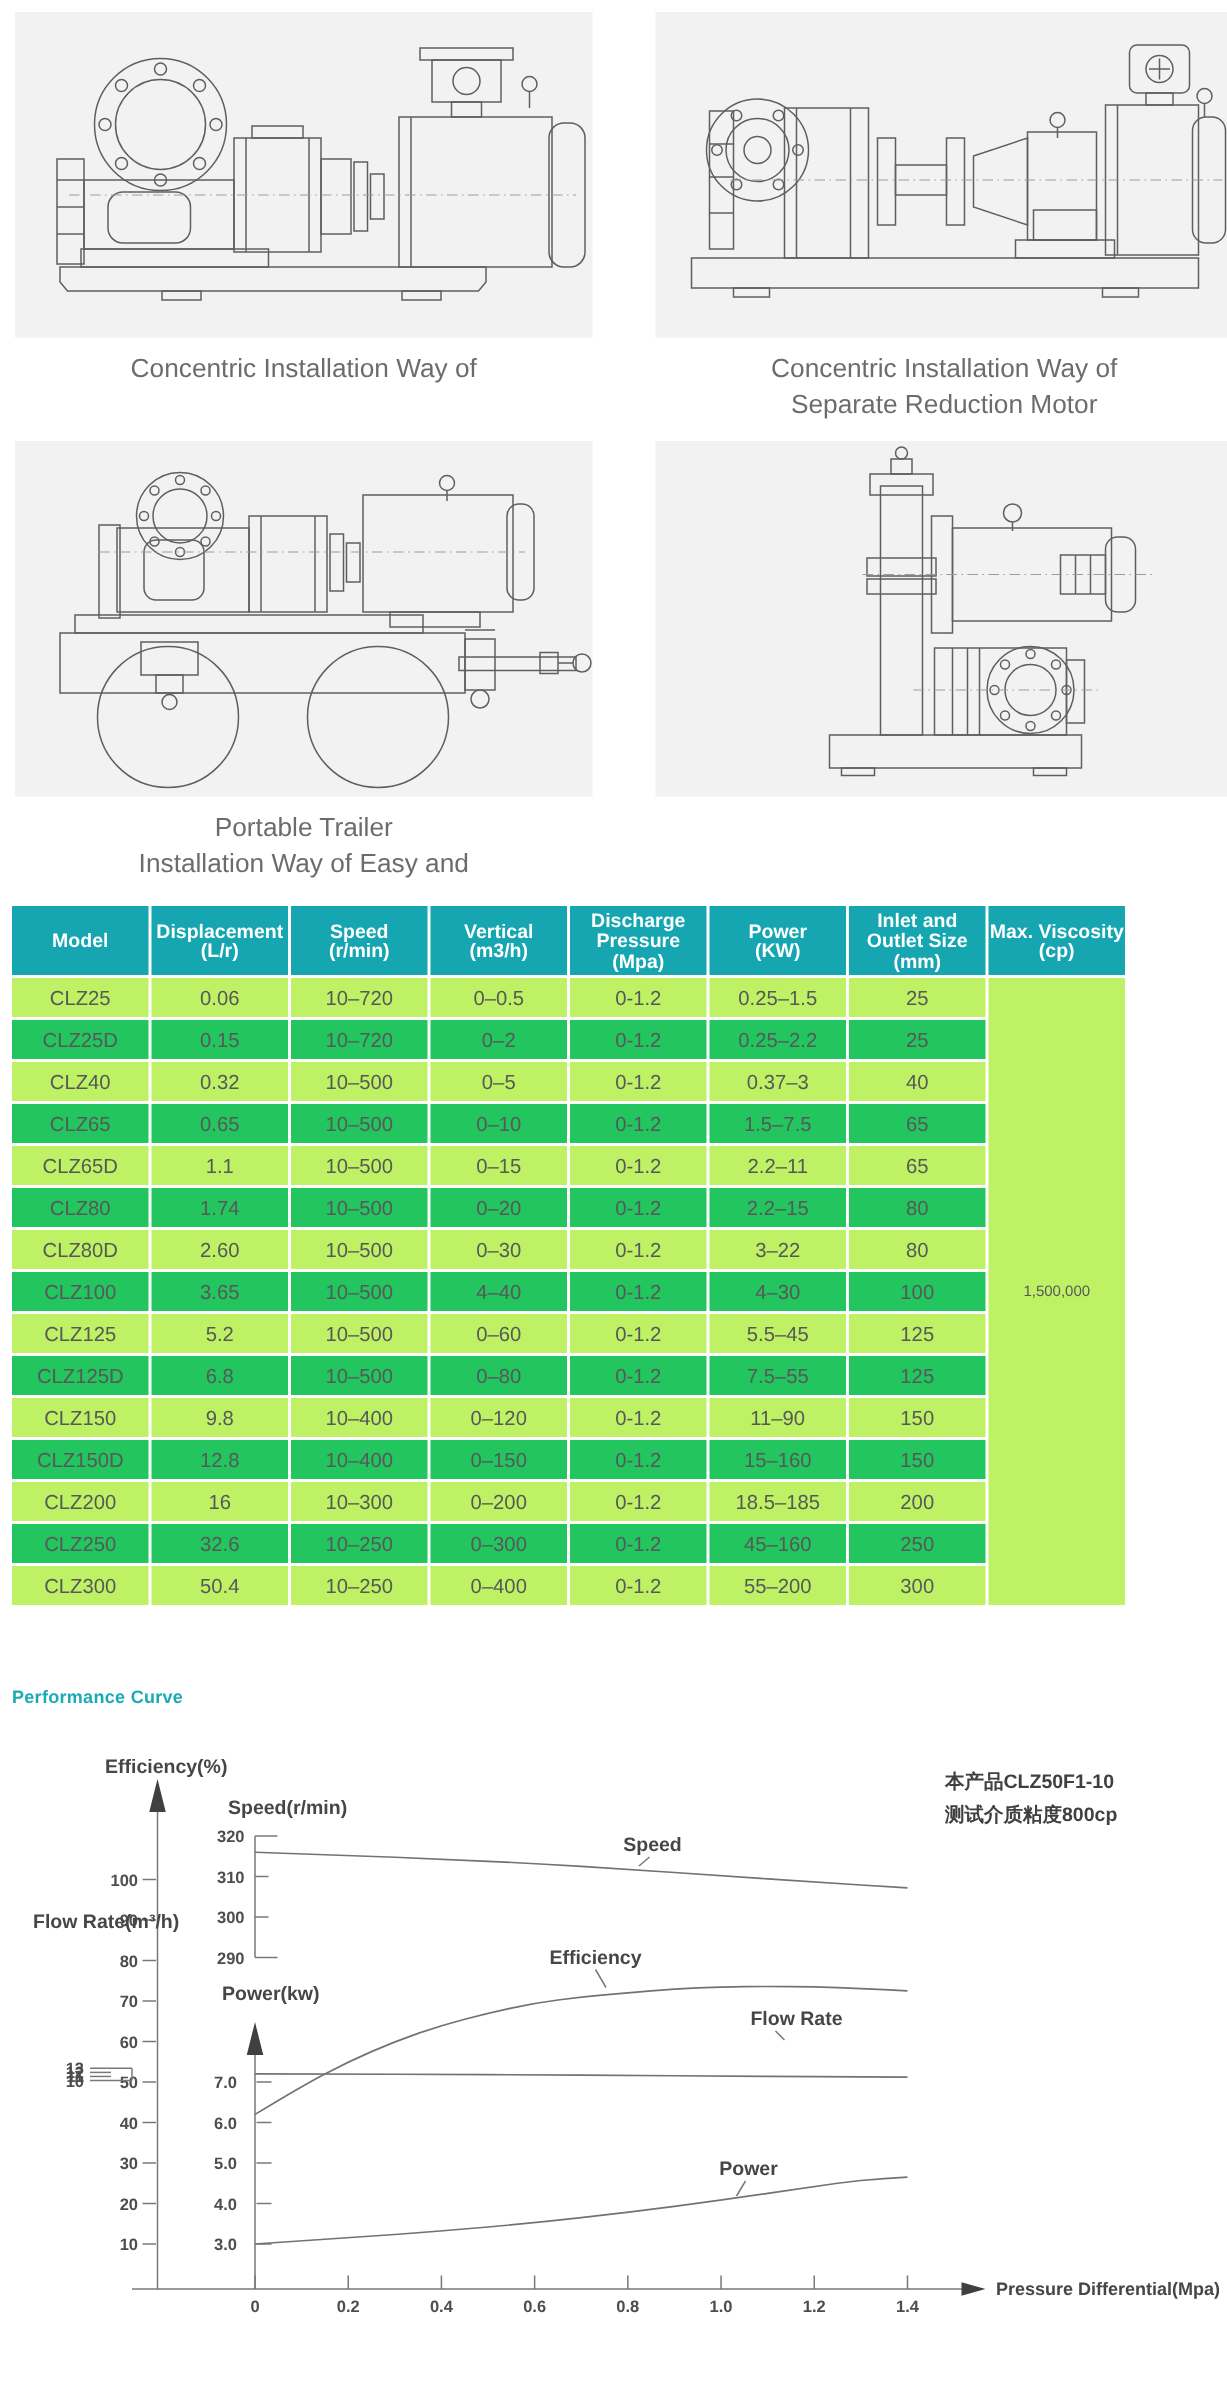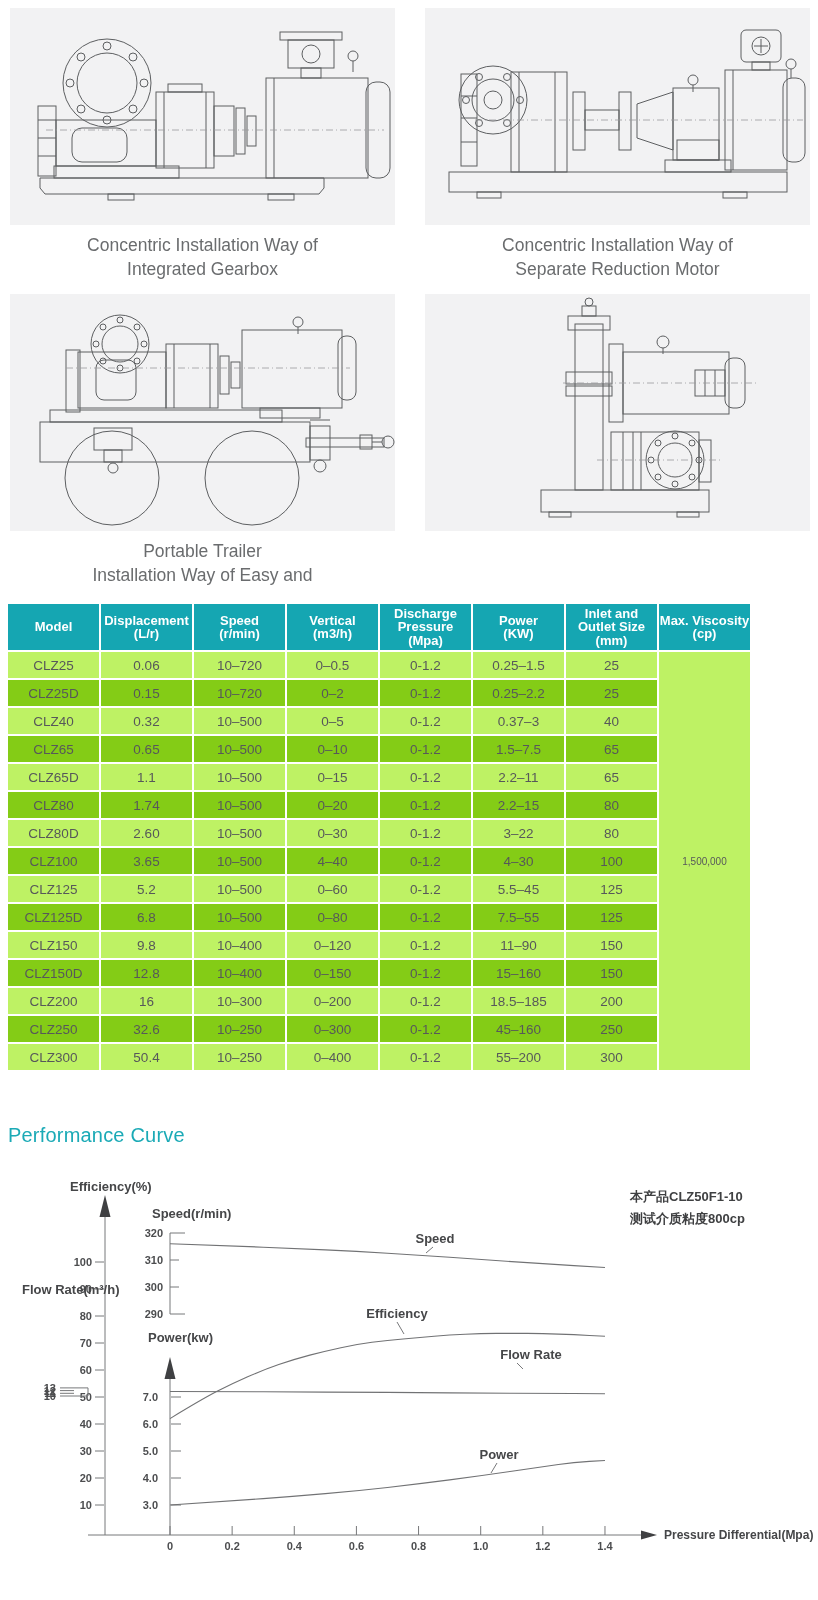--- a/index.html
+++ b/index.html
@@ -1,37 +1,37 @@
 <!DOCTYPE html>
 <html style="--teal: #15a6b2; --teal2: #1baab6;"><head>
 <meta charset="utf-8">
 <style>
   *{box-sizing:border-box}
   html,body{margin:0;padding:0;background:#fff}
   body{font-family:"Liberation Sans","DejaVu Sans",sans-serif;-webkit-font-smoothing:antialiased}
   .page{width:818px;background:#fff;position:relative;overflow:hidden}
   
   .figures{padding:8px 8px 0 10px}
-  .fig-row{display:flex;gap:30px;align-items:flex-start}
+  .fig-row{display:flex;gap:42px;align-items:flex-start}
   .fig{width:385px;margin:0}
   .panel{background:#f2f2f3}
   .panel svg{display:block}
   .cap{text-align:center;font-size:17.5px;line-height:24px;color:#6a6c6e;margin:8px 0 13px 0}
   .draw{stroke:#5d5f61;stroke-width:1;fill:none}
   .cl{stroke:#9a9b9d;stroke-width:.8;fill:none;stroke-dasharray:7 3 1 3}
   
   table.spec{border-collapse:separate;border-spacing:2px;table-layout:fixed;width:746px;margin:2px 0 0 6px}
   table.spec th{background:var(--teal,#15a6b2);color:#fff;font-size:13px;font-weight:700;height:46px;padding:1px 0;vertical-align:middle}
   table.spec th div{line-height:13.5px}
   table.spec td{height:26px;text-align:center;vertical-align:middle;font-size:13.5px;color:#57585a;padding:0}
   table.spec tr.odd td{background:#bef264}
-  table.spec tr.even td{background:#84cc16}
+  table.spec tr.even td{background:#22c55e}
   table.spec td.visc{background:#ededee;font-size:10px;color:#57585a}
   
-  .section-title{font-size:20px;font-weight:400;color:var(--teal2,#1baab6);margin:52px 0 0 8px;letter-spacing:.2px}
+  .section-title{font-size:12px;font-weight:700;color:var(--teal2,#1baab6);margin:52px 0 0 8px;letter-spacing:.2px}
   
   .chart{display:block;margin-top:0}
   .chart .ax{stroke:#77787a;stroke-width:1;fill:none}
   .chart .curve{stroke:#717274;stroke-width:1.1;fill:none}
   .chart .tick{font:700 11px "Liberation Sans",sans-serif;fill:#4c4d4f}
   .chart .ax-lbl{font:700 13px "Liberation Sans",sans-serif;fill:#454648}
   .chart .curve-lbl{font:700 13px "Liberation Sans",sans-serif;fill:#454648;text-anchor:middle}
   .chart .xlabel{font:700 12px "Liberation Sans",sans-serif;fill:#454648}
   .chart .note{font:700 13px "Liberation Sans","DejaVu Sans",sans-serif;fill:#3f4042}
   .chart .ah{fill:#3f4042;stroke:none}
@@ -83,21 +83,20 @@
               <circle cx="301" cy="46" r="9"></circle>
               <rect x="291" y="60" width="20" height="10"></rect>
               <circle cx="343" cy="48" r="5"></circle>
                 <line x1="343" y1="53" x2="343" y2="64"></line>
             </g>
             <line class="cl" x1="36" y1="122" x2="374" y2="122"></line>
           </svg>
         </div>
         <figcaption class="cap">
             <div>Concentric Installation Way of</div>
-            <div>Integrated Gearbox</div>
           </figcaption>
       </figure>
 
       <figure class="fig">
         <div class="panel">
           <svg width="385" height="217" viewBox="0 0 385 217">
             <g class="draw">
               <rect x="24" y="164" width="338" height="20"></rect>
               <rect x="52" y="184" width="24" height="6"></rect>
                 <rect x="298" y="184" width="24" height="6"></rect>

